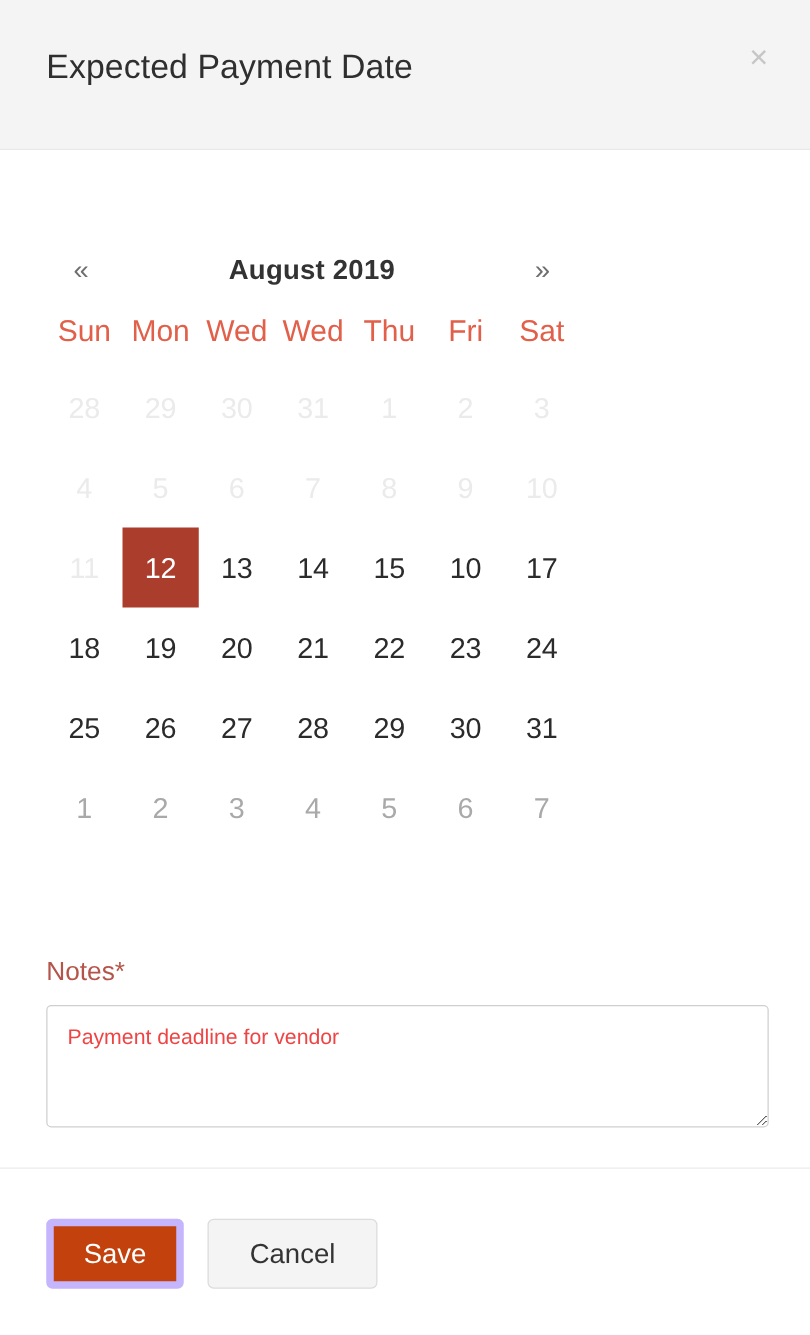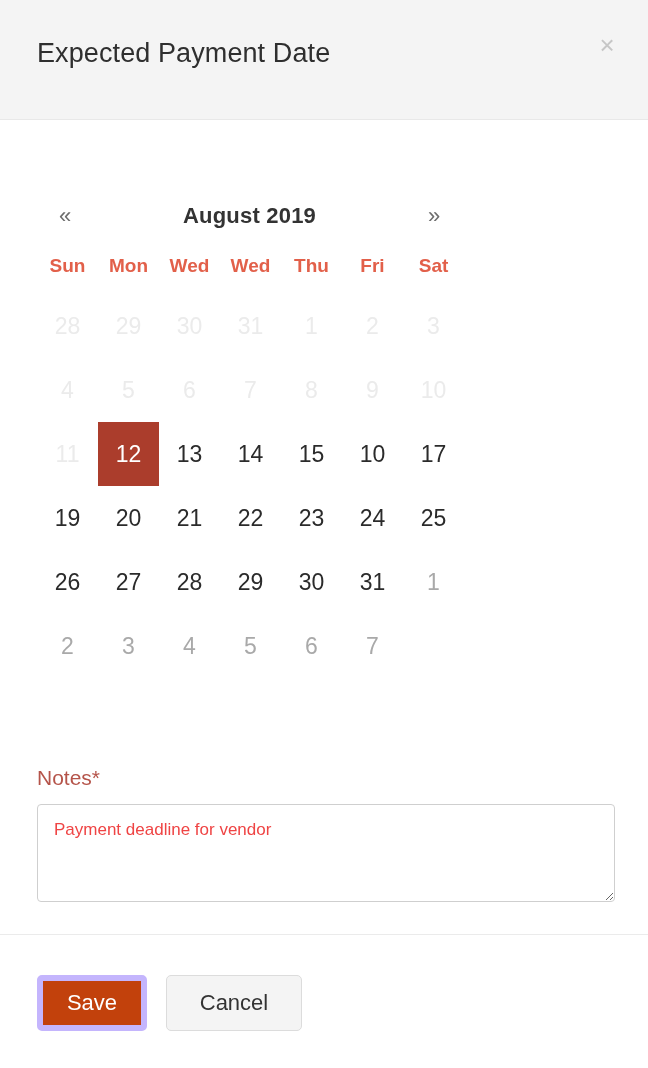--- a/index.html
+++ b/index.html
@@ -107,23 +107,23 @@
     display: grid;
     grid-template-columns: repeat(7, 61px);
     grid-auto-rows: 64px;
     margin-top: 6px;
   }
   .dp-dow {
     display: flex;
     align-items: center;
     justify-content: center;
     height: 44px;
-    font-size: 19px;
+    font-size: 24px;
     color: #e2604a;
-    font-weight: 700;
+    font-weight: 400;
   }
   .dp-grid.dow-row {
     grid-auto-rows: 44px;
     margin-top: 0;
   }
   .dp-day {
     display: flex;
     align-items: center;
     justify-content: center;
     font-size: 23px;
@@ -302,20 +302,23 @@
           <div class="dp-day">
             <span>15</span>
           </div>
           <div class="dp-day">
             <span>10</span>
           </div>
           <div class="dp-day">
             <span>17</span>
           </div>
           <div class="dp-day">
+            <span>18</span>
+          </div>
+          <div class="dp-day">
             <span>19</span>
           </div>
           <div class="dp-day">
             <span>20</span>
           </div>
           <div class="dp-day">
             <span>21</span>
           </div>
           <div class="dp-day">
             <span>22</span>

